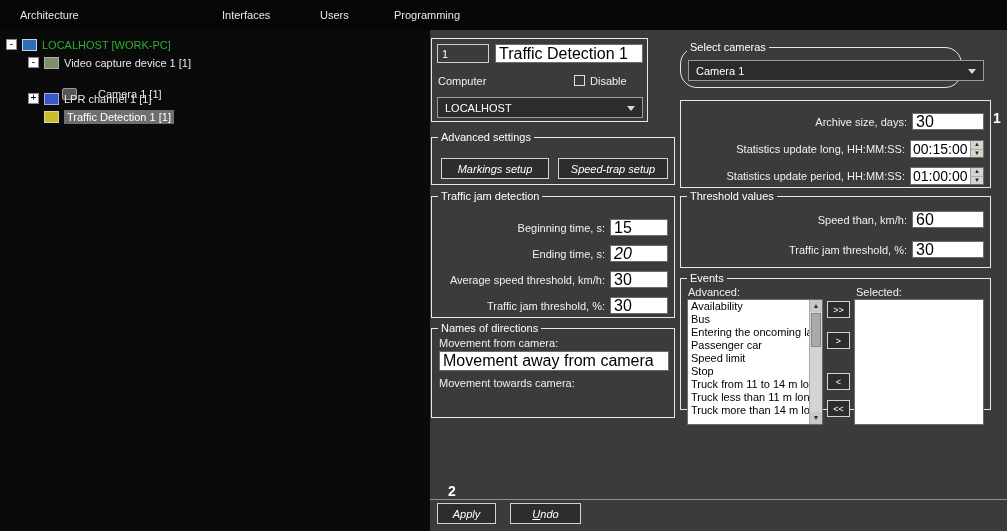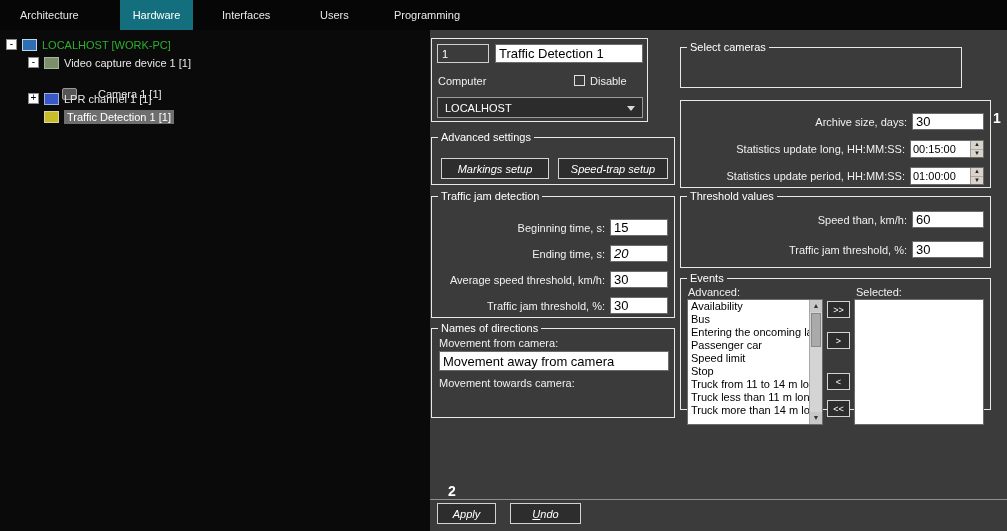--- a/index.html
+++ b/index.html
@@ -25,61 +25,60 @@
   .icon-camera   { background:#555;    border:1px solid #999; border-radius:2px; }
   .icon-lpr      { background:#3a57c8; border:1px solid #9ab0d8; }
   .icon-traffic  { background:#c9bc2a; border:1px solid #dcd6a0; }
   .tlabel { color:#e8e8e8; }
   .tlabel.green { color:#2fae2f; }
   .tlabel.selected { background:#6e6e6e; color:#fff; padding:1px 3px; }
   
   .groupbox { position:absolute; border:1px solid #e8e8e8; }
   .gb-title { position:absolute; top:-7px; left:6px; background:#3b3b3b; padding:0 3px; line-height:12px; white-space:nowrap; }
   
-  .tb { background:#fff; color:#000; border:1px solid #6b6b6b; font-family:inherit; font-size:13px; padding:0 3px; }
+  .tb { background:#fff; color:#000; border:1px solid #6b6b6b; font-family:inherit; font-size:16px; padding:0 3px; }
   .tb-dark { background:#3b3b3b; color:#fff; border:1px solid #cfcfcf; font-family:inherit; font-size:11px; padding:0 4px; }
   .abs { position:absolute; }
   .label { white-space:nowrap; color:#f0f0f0; }
   .frow { position:absolute; left:6px; right:6px; display:flex; align-items:center; justify-content:flex-end; gap:5px; }
   
   .combo { position:absolute; background:#2c2c2c; border:1px solid #9a9a9a; color:#fff;
            display:flex; align-items:center; padding:0 7px; cursor:default; }
   .combo .chev { position:absolute; right:7px; top:50%; margin-top:-2px; width:0; height:0;
                  border-left:4px solid transparent; border-right:4px solid transparent; border-top:5px solid #d8d8d8; }
   
   .btn { position:absolute; background:#2d2d2d; border:1px solid #d2d2d2; color:#fff;
          text-align:center; cursor:default; display:flex; align-items:center; justify-content:center; }
   .fl { display:inline-block;font-style:italic; }
   .fl-underline::first-letter { text-decoration:underline; }
   
   .checkbox { position:absolute; width:11px; height:11px; background:#3b3b3b; border:1px solid #e0e0e0; }
   
   .spin { position:absolute; display:flex; border:1px solid #6b6b6b; background:#fff; }
-  .spin input { flex:1 1 auto; min-width:0; border:0; background:#fff; color:#000; font-family:inherit; font-size:11px; padding:0 2px; }
+  .spin input { flex:1 1 auto; min-width:0; border:0; background:#fff; color:#000; font-family:inherit; font-size:14px; padding:0 2px; }
   .spin-btns { width:13px; flex:none; display:flex; flex-direction:column; border-left:1px solid #9a9a9a; }
   .sb { flex:1; background:#d8d4cc; color:#222; font-size:6px; line-height:7px; text-align:center; border-bottom:1px solid #b0aca4; cursor:default; }
   .sb:last-child { border-bottom:0; }
   
   .listbox { position:absolute; background:#fff; color:#000; border:1px solid #6b6b6b; overflow:hidden; }
   .li { line-height:13px; padding:0 3px; white-space:nowrap; overflow:hidden; }
   .vscroll { position:absolute; right:0; top:0; bottom:0; width:13px; background:#d4d4d4; border-left:1px solid #a8a8a8; }
   .varrow { height:12px; font-size:7px; line-height:12px; text-align:center; color:#333; background:#c8c8c8; cursor:default; }
   .varrow.bottom { position:absolute; bottom:0; left:0; right:0; }
   .vthumb { position:absolute; top:13px; left:1px; right:1px; height:34px; background:#aaa; border:1px solid #888; }
   .xferbtn { font-size:9px; letter-spacing:0; }
   
   .divider { position:absolute; background:#8f8f8f; }
   .annot { position:absolute; font-weight:bold; font-size:14px; color:#fff; }
 </style>
 </head>
 <body>
 
 <div class="topbar">
   <div class="tab" style="left:20px;">Architecture</div>
-  <div class="tab active" style="left:120px; width:73px;">Hardware</div>
   <div class="tab" style="left:222px;">Interfaces</div>
   <div class="tab" style="left:320px;">Users</div>
   <div class="tab" style="left:394px;">Programming</div>
 </div>
 
 <div class="tree">
   <div class="trow" style="top:6px; padding-left:6px;">
     <span class="exp">-</span>
     <span class="ticon icon-computer"></span>
     <span class="tlabel green">LOCALHOST [WORK-PC]</span>
@@ -147,22 +146,26 @@
   </div>
 </div>
 
 <div class="groupbox" style="left:431px; top:328px; width:244px; height:90px;">
   <span class="gb-title">Names of directions</span>
   <div class="label abs" style="left:7px; top:8px;">Movement from camera:</div>
   <input class="tb abs" style="left: 7px; top: 22px; width: 230px; height: 20px;" value="Movement away from camera">
   <div class="label abs" style="left:7px; top:48px;">Movement towards camera:</div>
 </div>
 
-<div class="groupbox" style="left:680px; top:47px; width:282px; height:41px;">
+<div class="groupbox" style="left:680px; top:47px; width:282px; height:41px;border-radius:17px;">
   <span class="gb-title">Select cameras</span>
+  <div class="combo" style="left:7px; top:12px; width:296px; height:21px;">
+    <span>Camera 1</span>
+    <span class="chev"></span>
+  </div>
 </div>
 
 <div class="groupbox" style="left:680px; top:100px; width:311px; height:88px;">
   <div class="frow" style="top:12px; height:17px;">
     <span class="label">Archive size, days:</span>
     <input class="tb" style="width: 72px; height: 17px;" value="30">
   </div>
   <div class="frow" style="top:39px; height:18px;">
     <span class="label">Statistics update long, HH:MM:SS:</span>
     <span class="spin" style="position:relative; width:74px; height:18px;">

